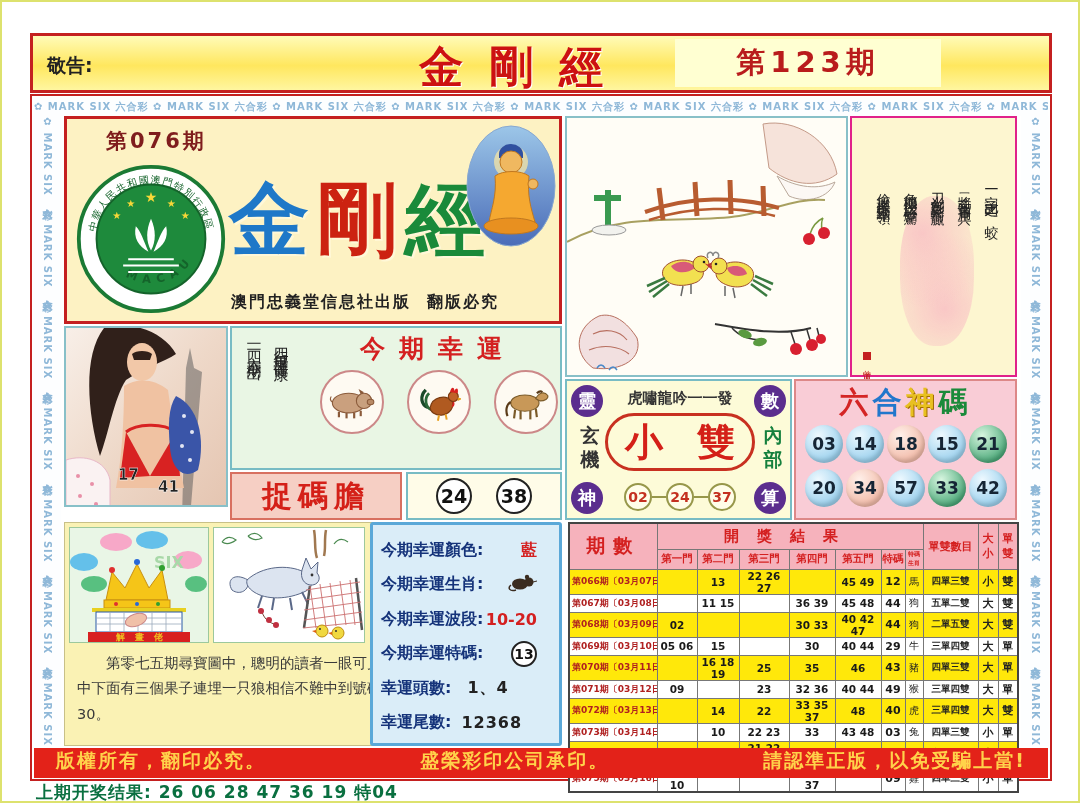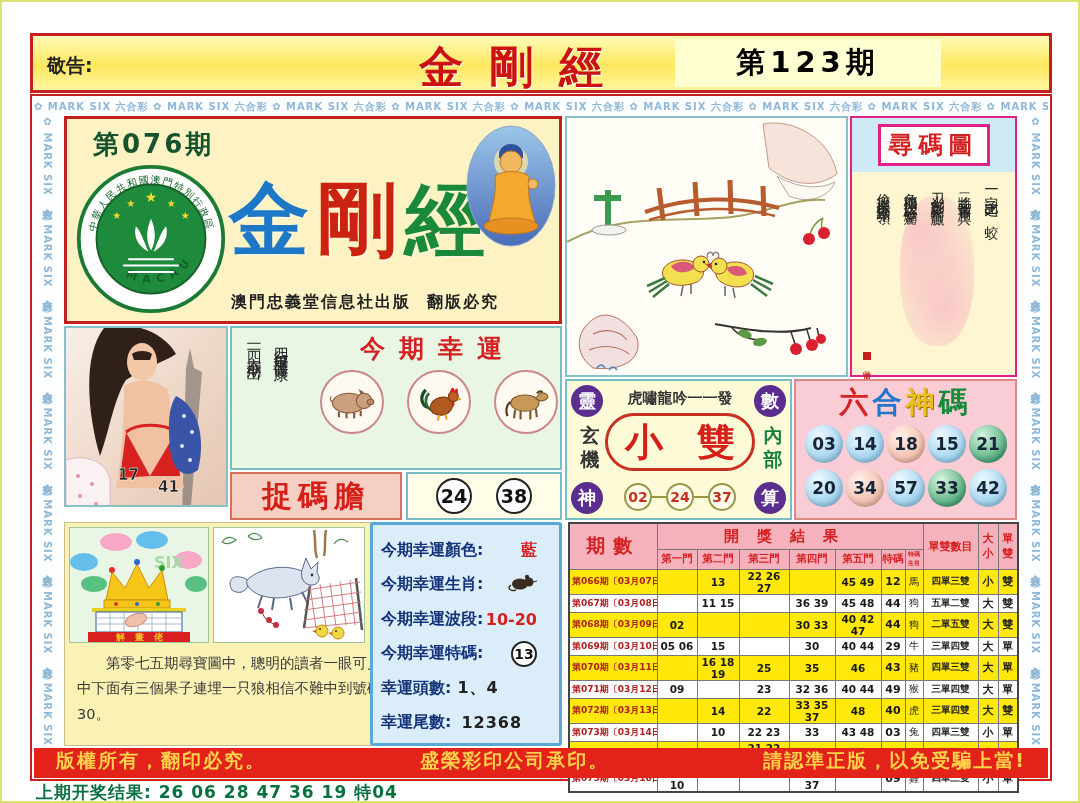--- a/index.html
+++ b/index.html
@@ -8,32 +8,32 @@
   #page *{box-sizing:border-box;}
   .abs{position:absolute;}
 
   
   .banner{left:28px;top:31px;width:1022px;height:60px;border:3px solid #c42020;
           background:linear-gradient(180deg,#fffbb8,#ffe75e 55%,#fff6a0);}
   .banner .notice{position:absolute;left:14px;top:17px;font-size:19px;font-weight:bold;color:#222;}
   .banner .btitle{position:absolute;left:50%;top:2px;transform:translateX(-58%);font-size:44px;font-weight:bold;
           color:#cc1111;letter-spacing:26px;white-space:nowrap;text-shadow:1px 1px 0 #fff;}
   .banner .ipatch{position:absolute;left:642px;top:3px;width:266px;height:48px;background:#ffffd2;
-          display:flex;align-items:center;justify-content:center;font-size:29px;font-weight:bold;color:#000000;letter-spacing:5px;}
+          display:flex;align-items:center;justify-content:center;font-size:29px;font-weight:bold;color:#b91c1c;letter-spacing:5px;}
 
   
   .frame{left:28px;top:92px;width:1022px;height:687px;border:2px solid #c42020;background:#fff;}
   .strip{color:#8fb8d8;font-size:10px;font-weight:bold;letter-spacing:1px;overflow:hidden;white-space:nowrap;background:#fdfeff;}
   .strip-top{left:32px;top:95px;width:1014px;height:19px;line-height:19px;}
   .strip-left{left:31px;top:114px;width:28px;height:630px;writing-mode:vertical-rl;line-height:28px;}
   .strip-right{left:1019px;top:114px;width:28px;height:630px;writing-mode:vertical-rl;line-height:28px;}
 
   
   .masthead{left:62px;top:114px;width:498px;height:208px;background:#fdf2c3;border:3px solid #c42020;}
-  .mh-issue{position:absolute;left:26px;top:8px;font-size:26px;font-weight:bold;color:#14532d;letter-spacing:3px;}
+  .mh-issue{position:absolute;left:39px;top:8px;font-size:21px;font-weight:bold;color:#7f1d1d;letter-spacing:3px;}
   .mh-title{position:absolute;left:162px;top:48px;font-size:80px;font-weight:bold;letter-spacing:8px;white-space:nowrap;
             text-shadow:2px 2px 0 #fff8d8;}
   .mh-title .t-blue{color:#1e78c8;} .mh-title .t-red{color:#cc2211;} .mh-title .t-green{color:#1a8a3a;}
   .mh-pub{position:absolute;left:164px;bottom:8px;font-size:16px;font-weight:bold;color:#222;letter-spacing:2px;}
   .mh-pub span{margin-right:16px;}
   .emblem{position:absolute;left:8px;top:44px;}
   .buddha{position:absolute;left:398px;top:5px;}
 
   
   .scene{left:563px;top:114px;width:283px;height:261px;background:#fffdf6;border:2px solid #88c0c8;}
@@ -258,23 +258,20 @@
       </g>
       <g>
         <path d="M32,198 C10,208 4,234 26,250 C56,254 76,240 70,220 C60,204 46,194 32,198Z" fill="#f2e0e0" stroke="#b87060"></path>
         <path d="M26,216 C38,210 52,212 60,222 M22,232 C36,226 52,228 62,236" stroke="#b87060" stroke-width="1.2" fill="none"></path>
         <path d="M30,250 q4,-6 8,0 M42,252 q4,-6 8,0" stroke="#4888c8" stroke-width="1.5" fill="none"></path>
       </g>
     </svg>
   </div>
 
   <div class="abs xunmatu">
-    <div class="xm-titlewrap">
-        <span class="xm-title">尋碼圖</span>
-      </div>
     <div class="xm-blob"></div>
     <div class="xm-poem">
       <div>一字記之曰：蛟</div>
       <div>二將斗智各用兵，</div>
       <div>刀光劍影見輸贏，</div>
       <div>危機四伏心膽驚，</div>
       <div>偷梁換柱顯本領。</div>
     </div>
     <div class="xm-seal"><span class="sq"></span><span>曾道人</span></div>
   </div>
@@ -545,21 +542,21 @@
     <div class="li-row">
       <span class="li-label">今期幸運波段:</span>
       <span class="v-red push">10-20</span>
     </div>
     <div class="li-row">
       <span class="li-label">今期幸運特碼:</span>
       <span class="v-circ push">13</span>
     </div>
     <div class="li-row">
       <span class="li-label">幸運頭數:</span>
-      <span class="v-dark" style="margin-left:6px">1、4</span>
+      <span class="v-dark" style="margin-left:16px">1、4</span>
     </div>
     <div class="li-row">
       <span class="li-label">幸運尾數:</span>
       <span class="v-dark" style="margin-left:10px">12368</span>
     </div>
   </div>
 
   <div class="abs rtable">
     <table>
       <colgroup>

